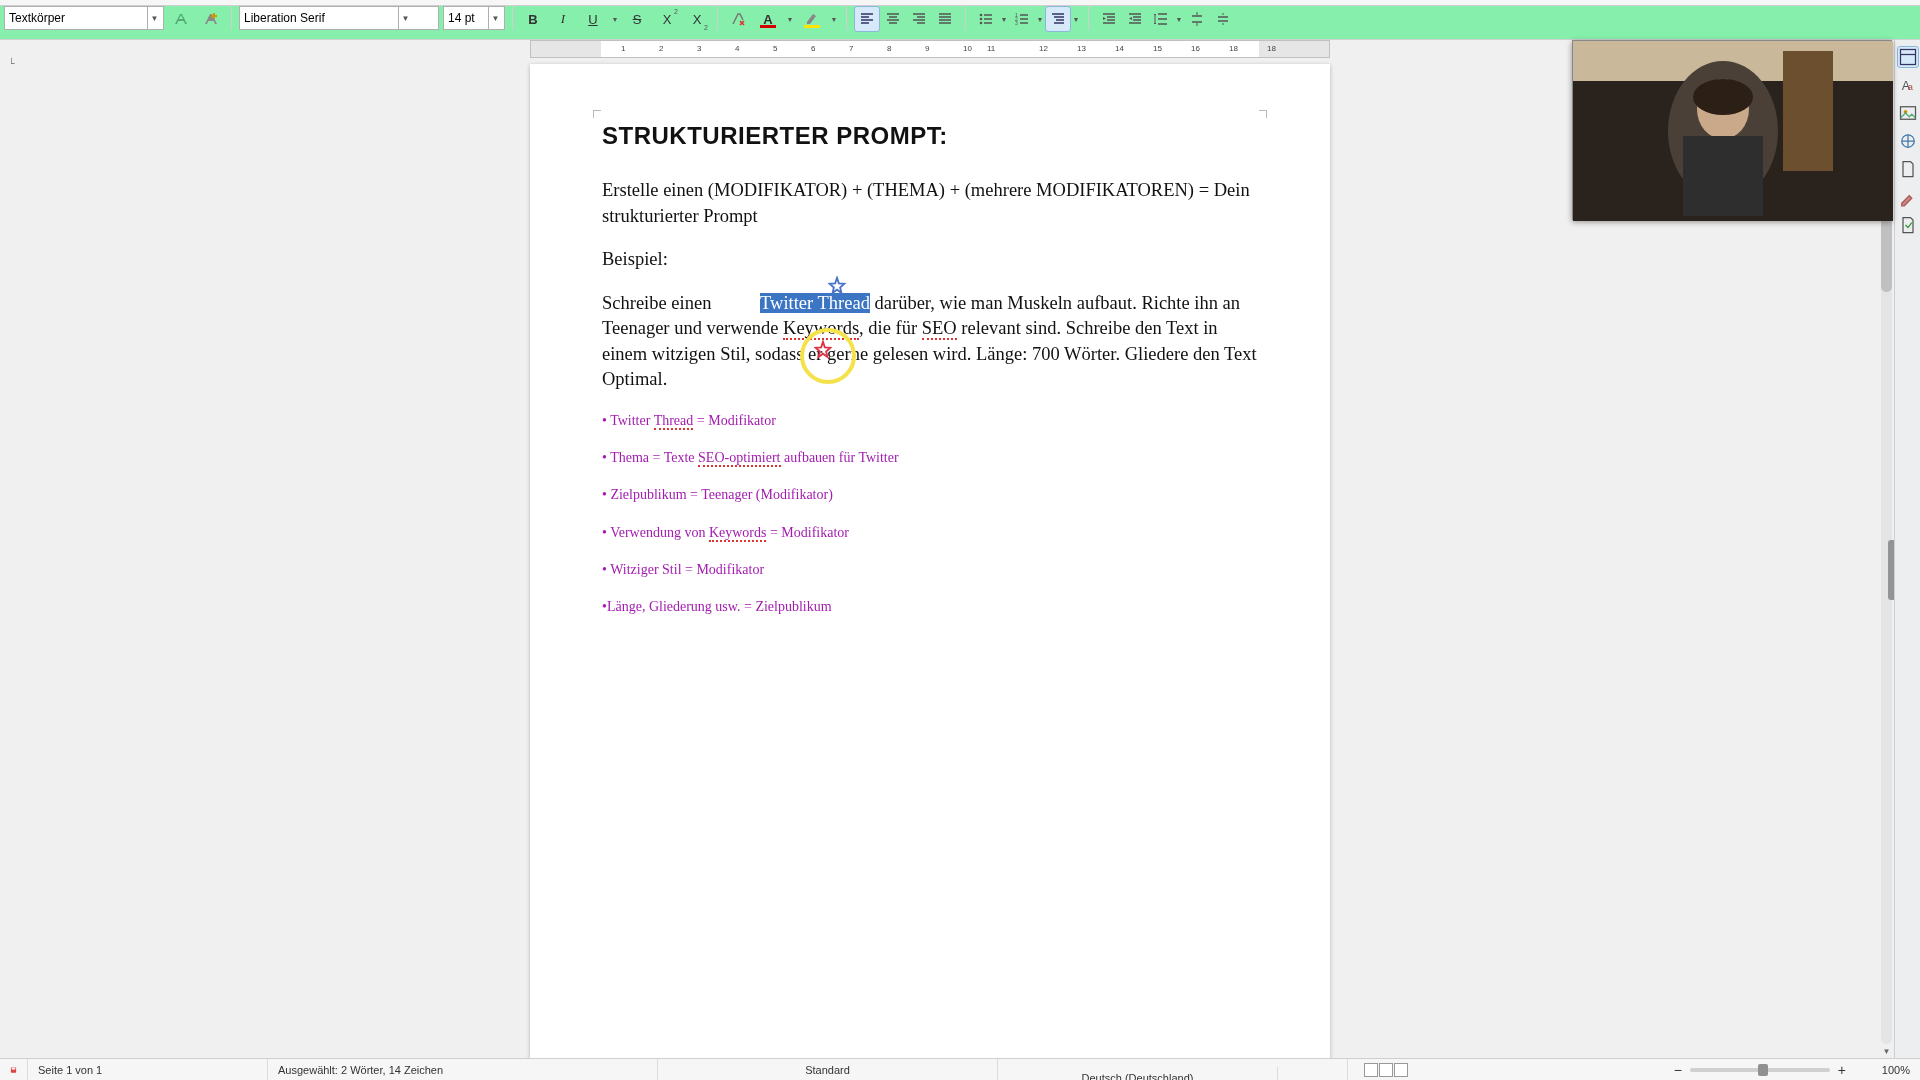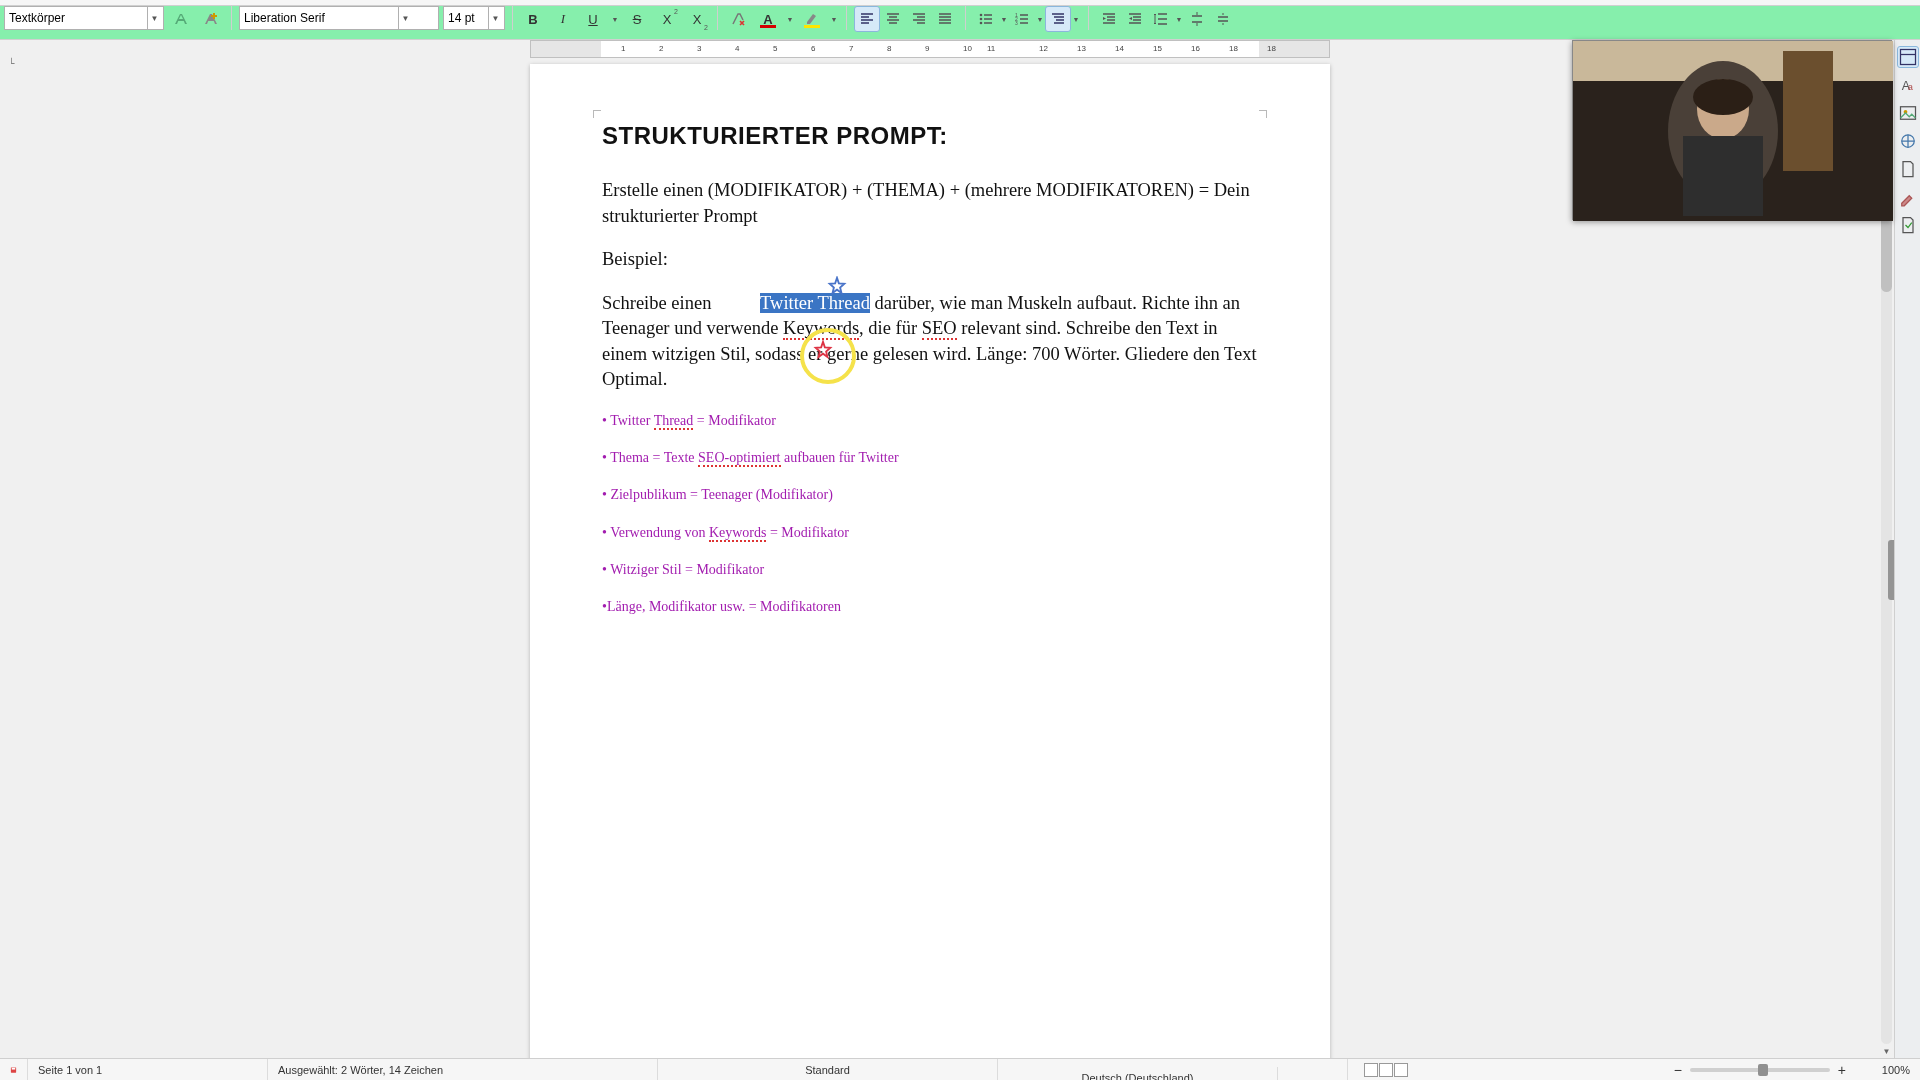--- a/index.html
+++ b/index.html
@@ -281,21 +281,21 @@
           <span>• Twitter </span><span class="spell">Thread</span><span> = Modifikator</span>
         </div>
         <div class="doc-li">
           <span>• Thema = Texte </span><span class="spell2">SEO-optimiert</span><span> aufbauen für Twitter</span>
         </div>
         <div class="doc-li">• Zielpublikum = Teenager (Modifikator)</div>
         <div class="doc-li">
           <span>• Verwendung von </span><span class="spell">Keywords</span><span> = Modifikator</span>
         </div>
         <div class="doc-li">• Witziger Stil = Modifikator</div>
-        <div class="doc-li">•Länge, Modifikator usw. = Modifikatoren</div>
+        <div class="doc-li">•Länge, Gliederung usw. = Zielpublikum</div>
       </div>
 
       <div class="anno-circle" style="left:270px; top:264px;"></div>
       <svg class="anno-star-blue" style="left:296px; top:212px;" viewBox="0 0 24 24">
           <path d="M12 2l2 6 6 .5-4.6 4 1.5 6L12 15l-4.9 3.5 1.5-6L4 8.5 10 8z" fill="none" stroke="#4a74c9" stroke-width="2"></path>
         </svg>
       <svg class="anno-star-red" style="left:282px; top:276px;" viewBox="0 0 24 24">
           <path d="M12 2l2 6 6 .5-4.6 4 1.5 6L12 15l-4.9 3.5 1.5-6L4 8.5 10 8z" fill="none" stroke="#d34" stroke-width="2"></path>
         </svg>
     </div>

